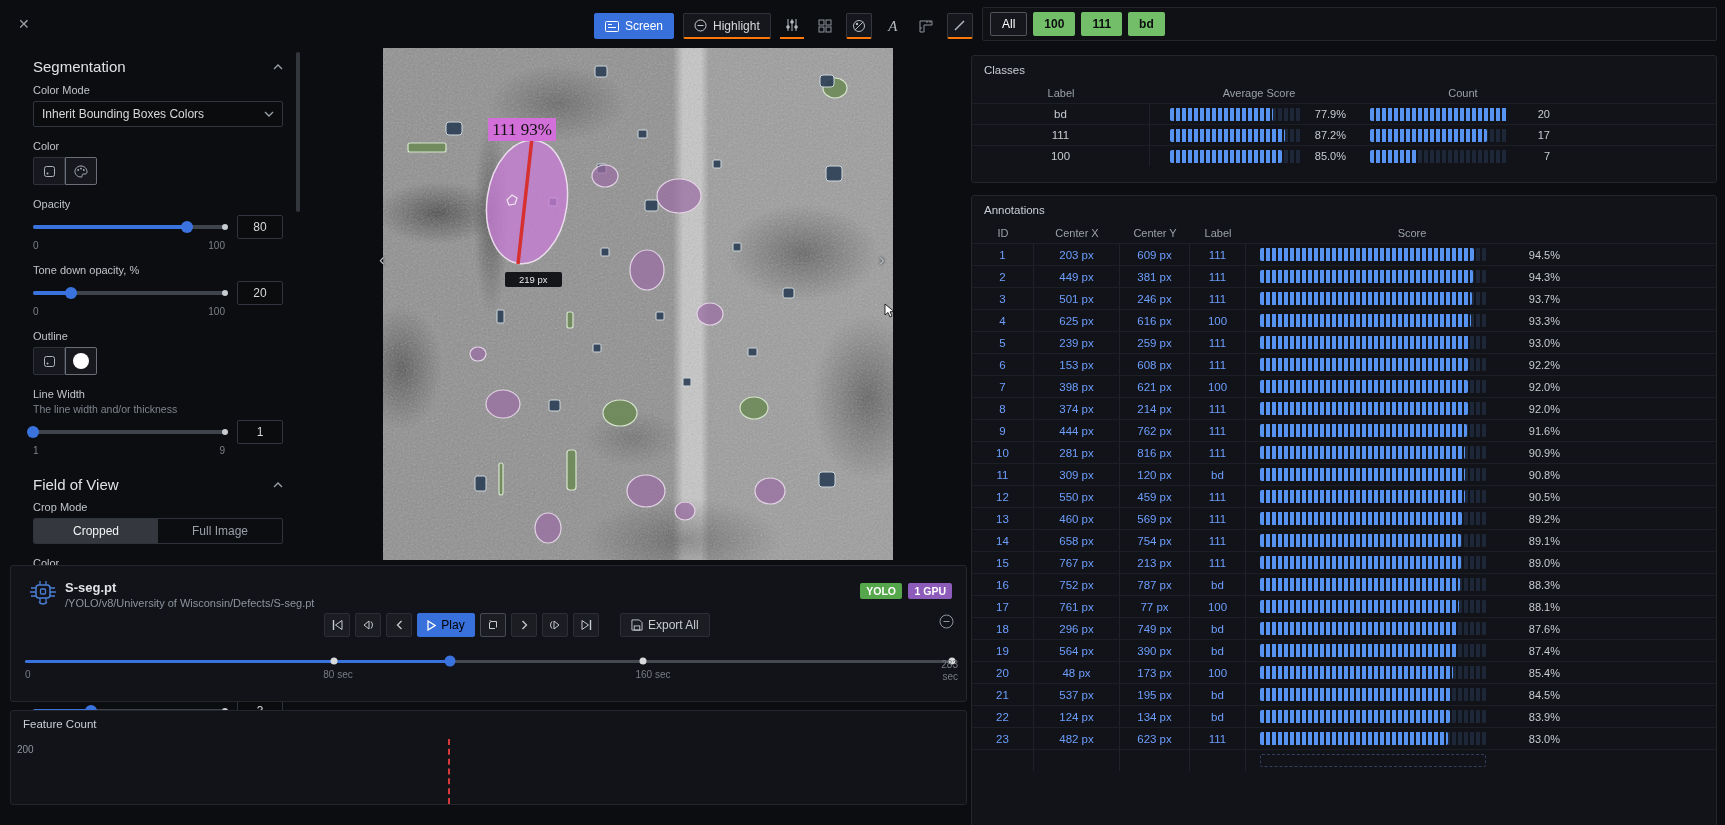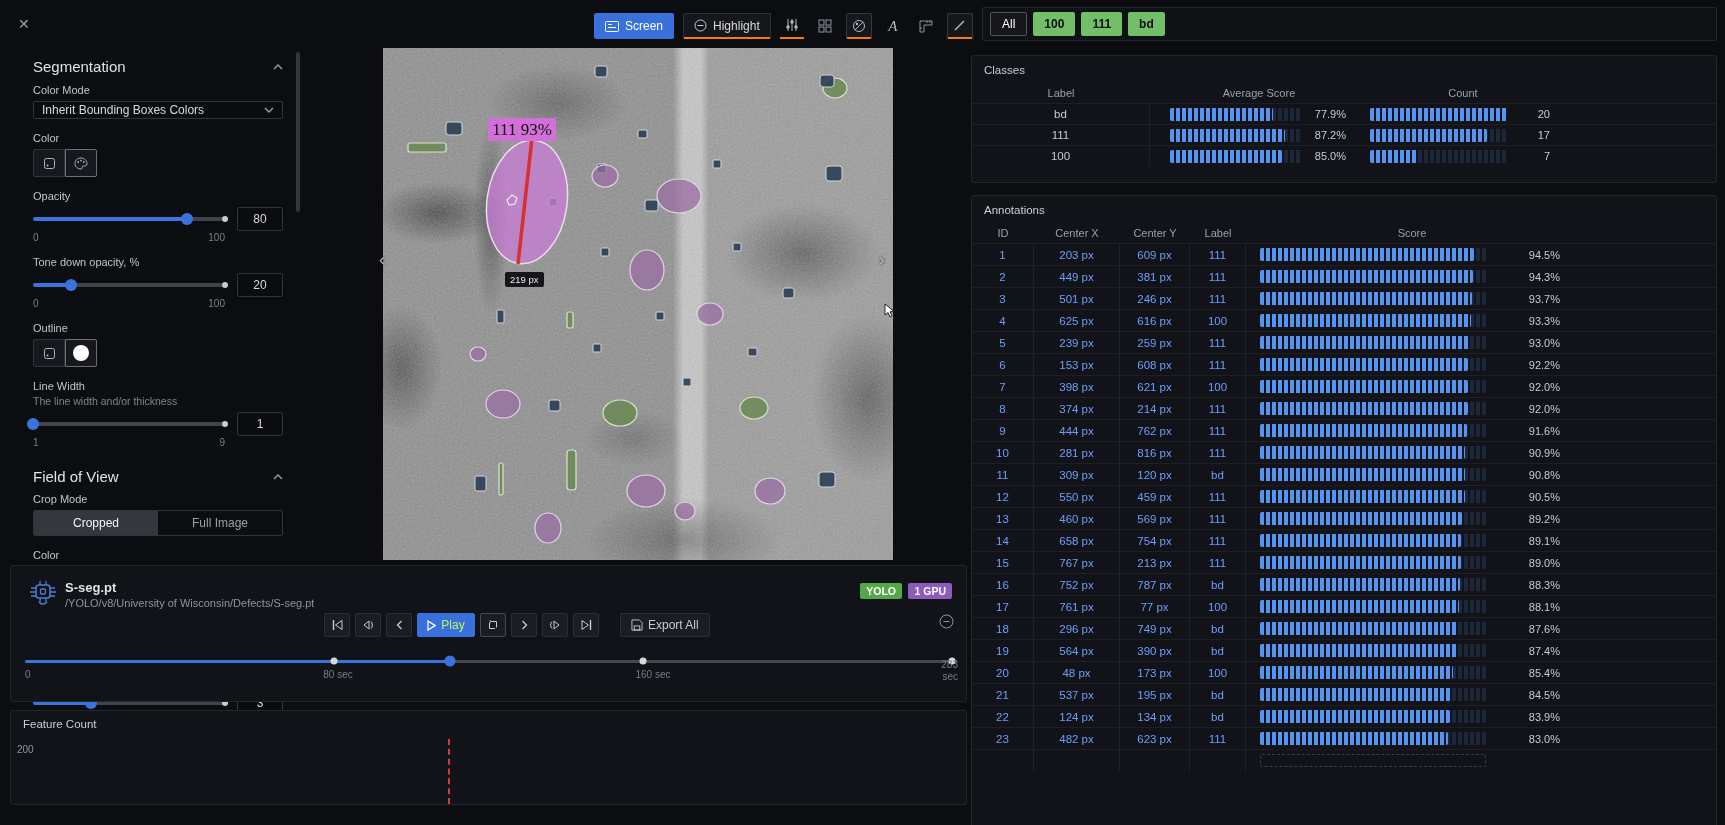--- a/index.html
+++ b/index.html
@@ -26,21 +26,21 @@
           cursor:pointer; background:#73bf69; color:#0b0c0e; font-weight:bold; }
   .chip.off { background:#16171d; color:#fff; border:1px solid #50545c; font-weight:normal; }
 
   
   .sidebar { position:absolute; left:33px; top:48px; width:250px; }
   .sb-scroll { position:absolute; left:296px; top:52px; width:4px; height:160px; background:#33363d; border-radius:2px; }
   .sec-head { display:flex; justify-content:space-between; align-items:center; margin-top:10px; }
   .sec-head .t { font-size:15px; color:#e0e2e5; }
   .lbl { font-size:11px; color:#c0c4ca; margin-top:13px; margin-bottom:5px; }
   .sub { font-size:10.5px; color:#7e848d; margin-top:-2px; margin-bottom:5px; }
-  .select { width:250px; height:18px; background:#0b0c0e; border:1px solid #2f3440; border-radius:2px;
+  .select { width:250px; height:26px; background:#0b0c0e; border:1px solid #2f3440; border-radius:2px;
             display:flex; align-items:center; justify-content:space-between; padding:0 8px; font-size:12px; color:#d8d9da; cursor:pointer; }
   .btn-group { display:flex; }
   .btn-group .gbtn { width:32px; height:28px; background:#16181d; border:1px solid #2f333b; display:flex;
                      align-items:center; justify-content:center; cursor:pointer; color:#aeb4bc; }
   .btn-group .gbtn:first-child { border-radius:2px 0 0 2px; }
   .btn-group .gbtn:last-child { border-radius:0 2px 2px 0; border-left:none; }
   .btn-group .gbtn.sel { border:1px solid #6a6e76; }
   .wcircle { width:16px; height:16px; border-radius:50%; background:#fff; }
   .slider-row { display:flex; align-items:center; gap:12px; margin-top:4px; }
   .slider { position:relative; width:192px; height:14px; cursor:pointer; }
@@ -66,38 +66,38 @@
       radial-gradient(ellipse 110px 70px at 420px 205px, rgba(45,45,45,.5), transparent 70%),
       radial-gradient(ellipse 80px 120px at 485px 350px, rgba(40,40,40,.5), transparent 70%),
       radial-gradient(ellipse 140px 60px at 300px 492px, rgba(50,50,50,.45), transparent 70%),
       radial-gradient(ellipse 70px 40px at 250px 390px, rgba(70,70,70,.4), transparent 70%),
       linear-gradient(90deg, #8f8f8f 0 290px, #c6c6c6 300px 318px, #9c9c9c 326px 100%);
   }
   .viewer svg.overlay { position:absolute; left:0; top:0; pointer-events:none; }
   .sel-label { position:absolute; left:105px; top:70px; width:68px; height:23px; background:#d36fd8; color:#111;
                font-family:"Liberation Serif", serif; font-size:17px; display:flex; align-items:center; justify-content:center; }
   .measure-tip { position:absolute; left:122px; top:224px; background:#15161a; color:#e6e7e9; font-size:9.5px;
-                 padding:2px 5px; border-radius:2px; }
+                 padding:2px 14px; border-radius:2px; }
   .nav-arrow { position:absolute; top:250px; font-size:17px; color:#b9bec5; cursor:pointer; text-shadow:0 0 3px #000; }
   .nav-prev { left:379px; } .nav-next { left:879px; }
   .cursor-svg { position:absolute; left:884px; top:303px; }
 
   
   .panel { position:absolute; background:#111318; border:1px solid #23262c; border-radius:3px; }
   .model-panel { left:10px; top:565px; width:957px; height:137px; }
   .model-icon { position:absolute; left:16px; top:13px; }
   .model-name { position:absolute; left:54px; top:14px; font-size:13px; font-weight:bold; color:#e0e2e5; }
   .model-path { position:absolute; left:54px; top:31px; font-size:11px; color:#8e949e; }
   .badge { position:absolute; top:17px; height:16px; padding:0 6px; border-radius:2px; font-size:10.5px;
            display:flex; align-items:center; color:#fff; font-weight:bold; }
   .collapse-circ { position:absolute; right:12px; top:48px; color:#8e949e; cursor:pointer; }
   .pb-row { position:absolute; left:313px; top:47px; display:flex; align-items:center; gap:5px; }
   .pb-btn { height:24px; min-width:26px; padding:0 6px; background:#1b1d23; border:1px solid #2b2e35; border-radius:2px;
             display:flex; align-items:center; justify-content:center; gap:5px; color:#c7ccd1; font-size:12px; cursor:pointer; }
-  .pb-btn.play { background:#3871dc; border-color:#3871dc; color:#bef264; width:58px; }
+  .pb-btn.play { background:#3871dc; border-color:#3871dc; color:#000000; width:58px; }
   .pb-btn.boxed { border-color:#464a52; }
   .pb-btn.exp { margin-left:16px; padding:0 10px; }
   .tl { position:absolute; left:14px; right:14px; top:88px; height:14px; cursor:pointer; }
   .tl .track { top:6px; height:3px; background:#44484f; }
   .tl .tfill { background:#3b73de; }
   .tl .mdot { position:absolute; top:50%; width:7px; height:7px; border-radius:50%; background:#d8d9da; transform:translate(-50%,-50%); }
   .tl .hdl { position:absolute; top:50%; width:11px; height:11px; border-radius:50%; background:#3b73de; transform:translate(-50%,-50%); }
   .tl-lab { position:absolute; top:103px; font-size:10px; color:#777c84; }
   .tl-lab.c { transform:translateX(-50%); }
   .tl-end { position:absolute; right:8px; top:93px; font-size:10px; color:#777c84; text-align:right; line-height:12px; }

